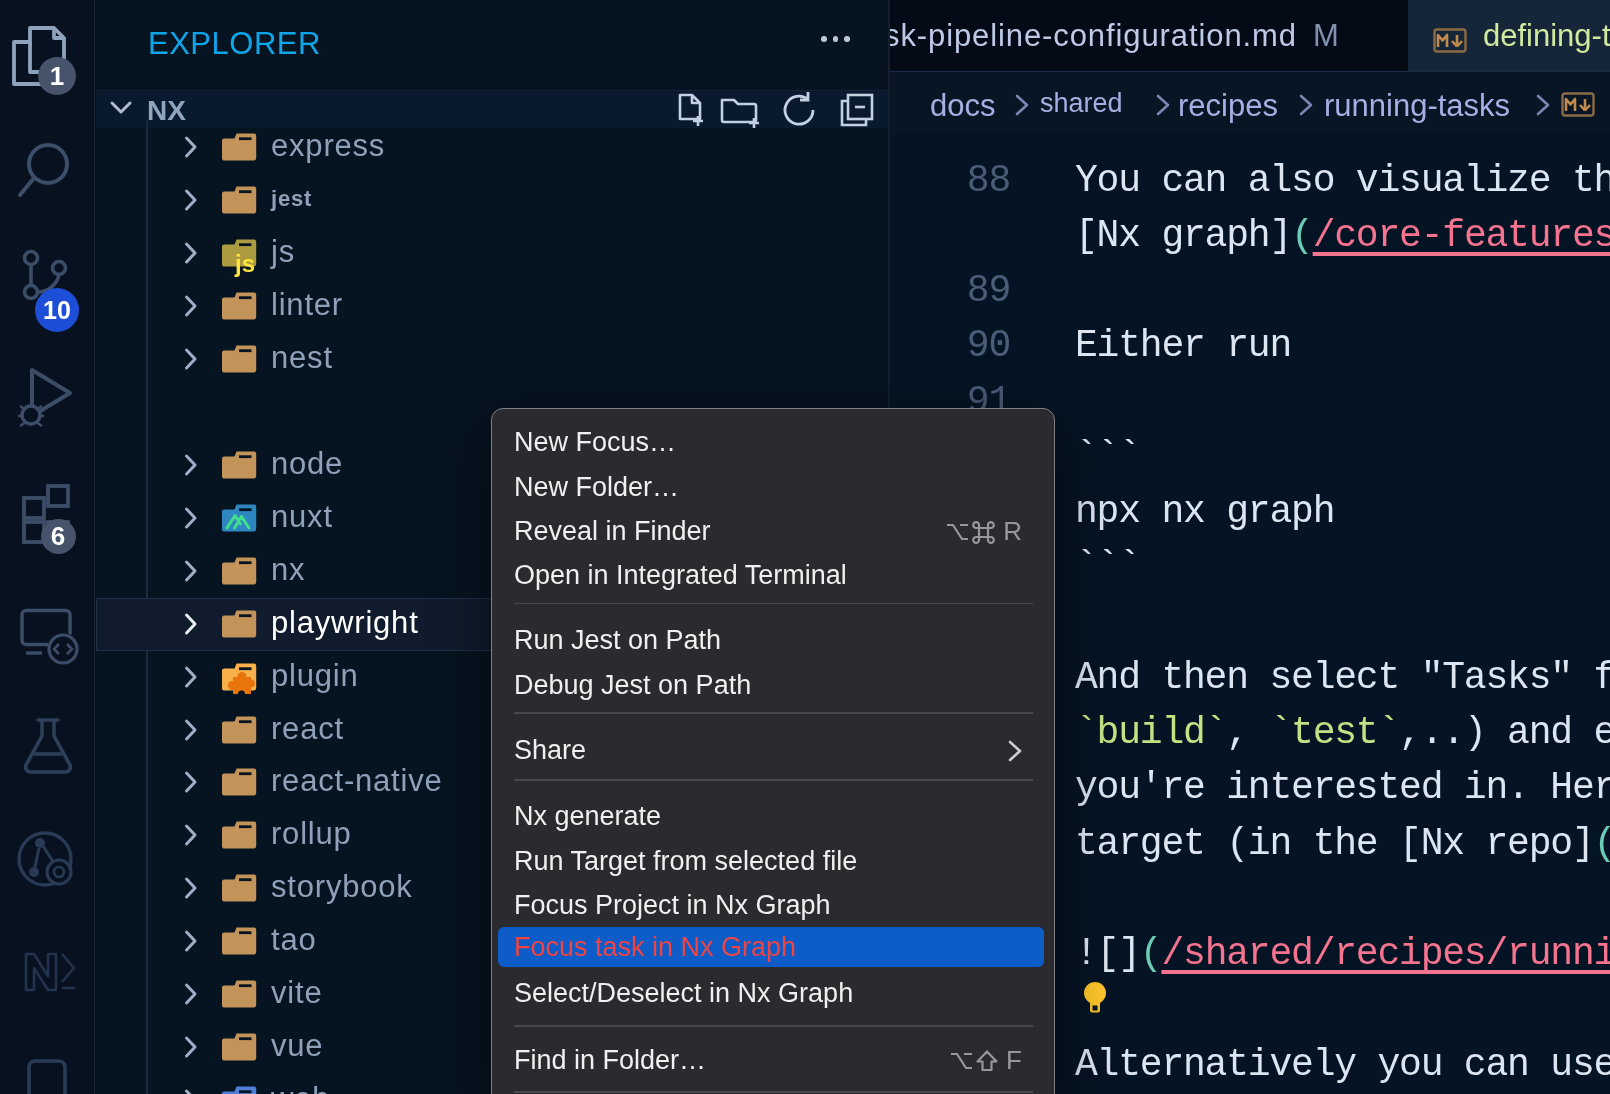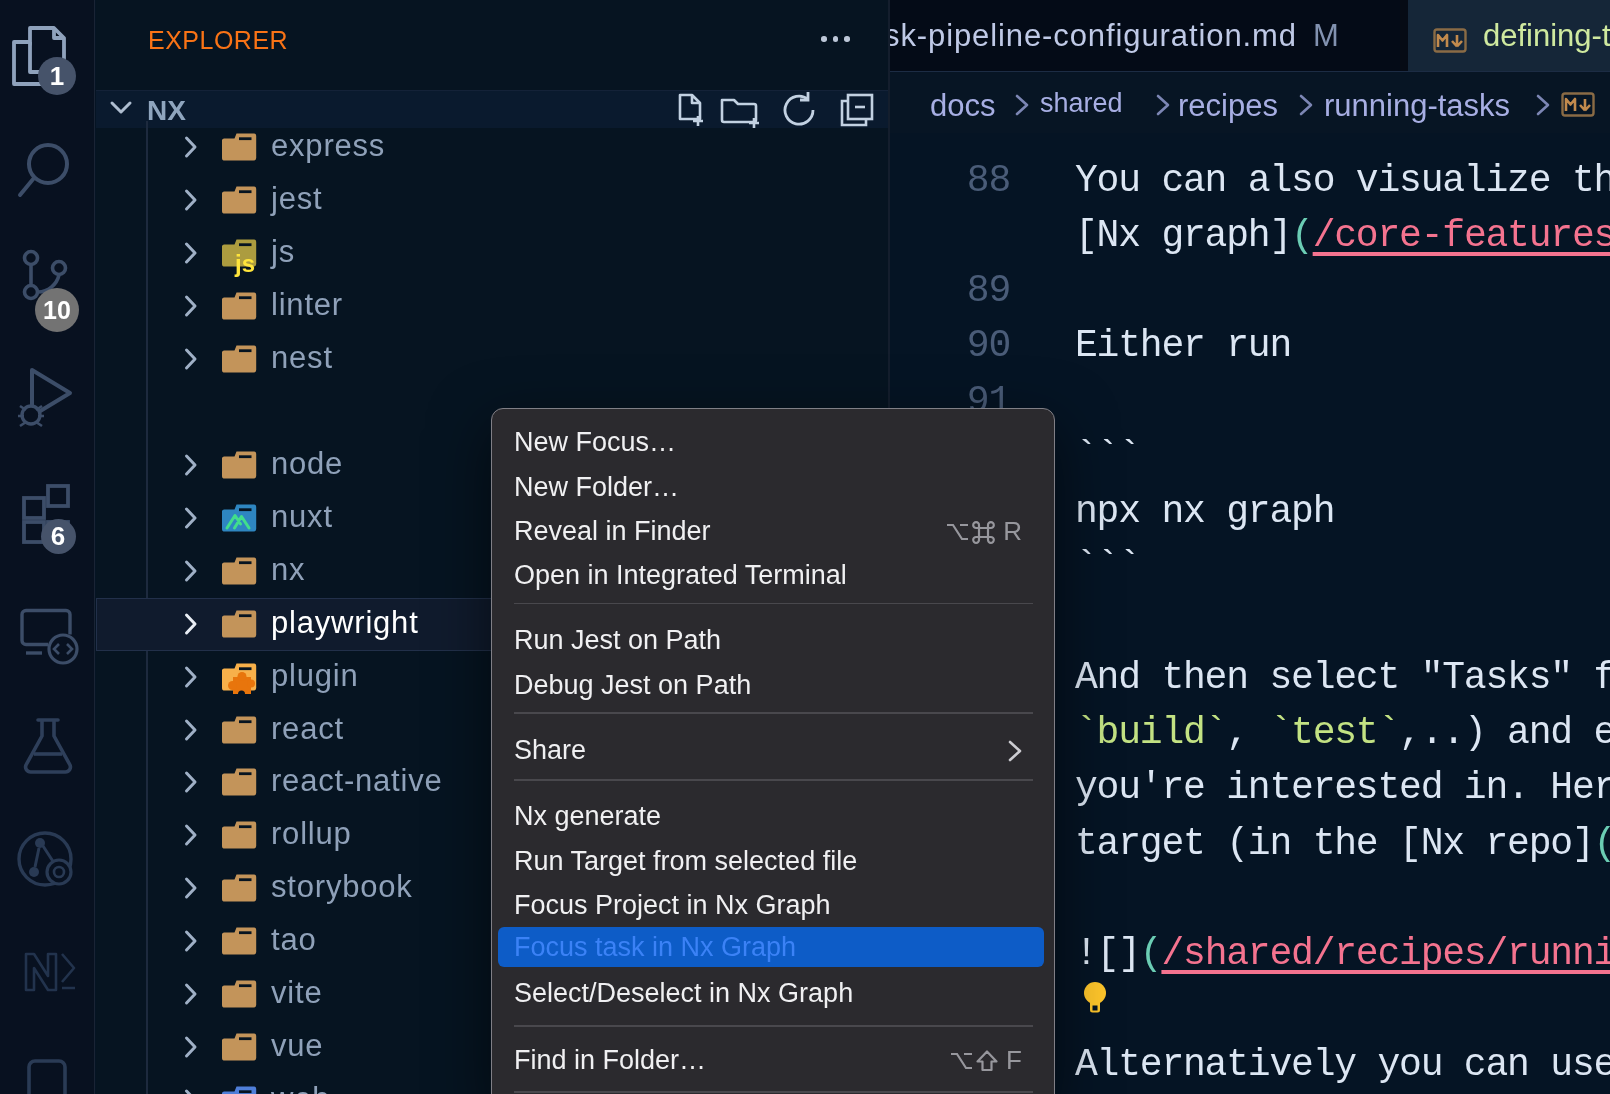--- a/index.html
+++ b/index.html
@@ -19,21 +19,21 @@
 <svg style="position:absolute;left:16px;top:138px" width="58" height="62" viewBox="0 0 58 62">
 <circle cx="32" cy="26" r="19" fill="none" stroke="#3C4D68" stroke-width="4"></circle>
 <path d="M18 40 L4 57" stroke="#3C4D68" stroke-width="4" stroke-linecap="round"></path>
 </svg>
 <svg style="position:absolute;left:16px;top:248px" width="60" height="64" viewBox="0 0 60 64">
 <circle cx="15" cy="10" r="6.5" fill="none" stroke="#3C4D68" stroke-width="3.6"></circle>
 <circle cx="43" cy="20" r="6.5" fill="none" stroke="#3C4D68" stroke-width="3.6"></circle>
 <circle cx="15" cy="44" r="6.5" fill="none" stroke="#3C4D68" stroke-width="3.6"></circle>
 <path d="M15 17 v20 M43 27 a22 22 0 0 1 -21 17" fill="none" stroke="#3C4D68" stroke-width="3.6"></path>
 </svg>
-<div style="position:absolute;left:35.0px;top:288.0px;width:44px;height:44px;border-radius:50%;background:#737373;color:#FFFFFF;font-size:25px;font-weight:bold;text-align:center;line-height:44px">10</div>
+<div style="position:absolute;left:35.0px;top:288.0px;width:44px;height:44px;border-radius:50%;background:#1d4ed8;color:#FFFFFF;font-size:25px;font-weight:bold;text-align:center;line-height:44px">10</div>
 <svg style="position:absolute;left:14px;top:362px" width="64" height="70" viewBox="0 0 64 70">
 <path d="M18 8 L56 31 L18 54 Z" fill="none" stroke="#3C4D68" stroke-width="4" stroke-linejoin="round"></path>
 <circle cx="17" cy="53" r="9" fill="#081120" stroke="#3C4D68" stroke-width="3.4"></circle>
 <path d="M6 44 l6 4 M28 44 l-6 4 M4 54 h6 M30 54 h-6 M6 64 l6 -4 M28 64 l-6 -4" stroke="#3C4D68" stroke-width="2.6"></path>
 </svg>
 <svg style="position:absolute;left:20px;top:482px" width="56" height="72" viewBox="0 0 56 72">
 <rect x="28" y="4" width="20" height="20" fill="none" stroke="#3C4D68" stroke-width="3.8"></rect>
 <rect x="4" y="16" width="20" height="20" fill="none" stroke="#3C4D68" stroke-width="3.8"></rect>
 <rect x="4" y="40" width="20" height="20" fill="none" stroke="#3C4D68" stroke-width="3.8"></rect>
 <rect x="28" y="40" width="20" height="20" fill="none" stroke="#3C4D68" stroke-width="3.8"></rect>
@@ -61,21 +61,21 @@
 <svg style="position:absolute;left:22px;top:946px" width="56" height="52" viewBox="0 0 56 52">
 <path d="M4 44 V8 h8 L26 30 V8 h8 v36 h-8 L12 22 v22 z" fill="none" stroke="#22334D" stroke-width="2.6" stroke-linejoin="round"></path>
 <path d="M40 8 l12 14 l-12 14 M40 42 h13" fill="none" stroke="#22334D" stroke-width="2.6" stroke-linejoin="round"></path>
 </svg>
 <svg style="position:absolute;left:26px;top:1058px" width="44" height="42" viewBox="0 0 44 42">
 <rect x="3" y="3" width="36" height="46" rx="6" fill="none" stroke="#2A3B55" stroke-width="3.6"></rect>
 </svg>
 </div>
 
 <div style="position:absolute;left:96px;top:0;width:794px;height:1094px;background:#061421;overflow:hidden">
-  <div style="position:absolute;left:52px;top:26px;font-size:25px;letter-spacing:0.5px;color:#f97316">EXPLORER</div>
+  <div style="position:absolute;left:52px;top:26px;font-size:31px;letter-spacing:0.5px;color:#0ea5e9">EXPLORER</div>
   <div style="position:absolute;left:725px;top:30px;width:60px;height:20px">
     <div style="position:absolute;left:0;top:6px;width:5.5px;height:5.5px;border-radius:50%;background:#BCC7D8"></div>
     <div style="position:absolute;left:11.5px;top:6px;width:5.5px;height:5.5px;border-radius:50%;background:#BCC7D8"></div>
     <div style="position:absolute;left:23px;top:6px;width:5.5px;height:5.5px;border-radius:50%;background:#BCC7D8"></div>
   </div>
   <div style="position:absolute;left:0;top:90px;width:794px;height:38px;background:#0A1A2E;border-top:1px solid #142238"></div>
   <svg style="position:absolute;left:13px;top:99px" width="24" height="18" viewBox="0 0 24 18">
       <path d="M3 4 L12 13 L21 4" stroke="#AEBDD0" stroke-width="3" fill="none" stroke-linecap="round" stroke-linejoin="round"></path>
     </svg>
   <div style="position:absolute;left:51px;top:95px;font-size:28px;font-weight:bold;color:#8FA5BE">NX</div>
@@ -114,21 +114,21 @@
 <div style="position:absolute;left:0px;top:173.9px;width:795px;height:53.0px;">
 <svg style="position:absolute;left:88px;top:14px" width="14" height="24" viewBox="0 0 14 24">
           <path d="M2.5 3 L11 12 L2.5 21" stroke="#9FB0C6" stroke-width="3" fill="none" stroke-linecap="round" stroke-linejoin="round"></path>
         </svg>
 <div style="position:absolute;left:126px;top:12px">
           <svg width="35" height="28" viewBox="0 0 35 28" style="display:block;overflow:visible">
 <path fill="#C3945A" d="M14.5 0.5 h17.5 a2.2 2.2 0 0 1 2.2 2.2 V25 a2.6 2.6 0 0 1 -2.6 2.6 H2.6 A2.6 2.6 0 0 1 0 25 V7.6 a2.2 2.2 0 0 1 2.2 -2.2 h10.3 z"></path>
 <rect x="17" y="4.3" width="12.5" height="2.8" fill="#061421"></rect>
           </svg>
         </div>
-<div style="position:absolute;left:175px;top:-2px;height:53.0px;line-height:53.0px;font-size:31px;letter-spacing:0.8px;font-weight:400;color:#8FA1B9;white-space:nowrap">jest</div>
+<div style="position:absolute;left:175px;top:-2px;height:53.0px;line-height:53.0px;font-size:22px;letter-spacing:0.8px;font-weight:700;color:#8FA1B9;white-space:nowrap">jest</div>
 </div>
 <div style="position:absolute;left:0px;top:226.9px;width:795px;height:53.0px;">
 <svg style="position:absolute;left:88px;top:14px" width="14" height="24" viewBox="0 0 14 24">
           <path d="M2.5 3 L11 12 L2.5 21" stroke="#9FB0C6" stroke-width="3" fill="none" stroke-linecap="round" stroke-linejoin="round"></path>
         </svg>
 <div style="position:absolute;left:126px;top:12px">
           <svg width="35" height="28" viewBox="0 0 35 28" style="display:block;overflow:visible">
 <path fill="#AC9C3F" d="M14.5 0.5 h17.5 a2.2 2.2 0 0 1 2.2 2.2 V25 a2.6 2.6 0 0 1 -2.6 2.6 H2.6 A2.6 2.6 0 0 1 0 25 V7.6 a2.2 2.2 0 0 1 2.2 -2.2 h10.3 z"></path>
 <rect x="17" y="4.3" width="12.5" height="2.8" fill="#061421"></rect>
             <text x="13" y="33" font-family="Liberation Sans, sans-serif" font-weight="bold" font-size="24" fill="#FFE53B">js</text>
@@ -404,21 +404,21 @@
 <div style="position:absolute;left:22px;top:303.0px;width:519px;height:1.5px;background:#49484D"></div>
 <div style="position:absolute;left:22px;top:318.5px;height:44px;line-height:44px;font-size:27px;color:#F0F0F2;white-space:nowrap">Share</div>
 <svg style="position:absolute;right:31px;top:330px" width="16" height="24" viewBox="0 0 16 24">
       <path d="M3 3 L13 12 L3 21" stroke="#CCCCD1" stroke-width="2.6" fill="none" stroke-linecap="round" stroke-linejoin="round"></path>
     </svg>
 <div style="position:absolute;left:22px;top:370.0px;width:519px;height:1.5px;background:#49484D"></div>
 <div style="position:absolute;left:22px;top:385.0px;height:44px;line-height:44px;font-size:27px;color:#F0F0F2;white-space:nowrap">Nx generate</div>
 <div style="position:absolute;left:22px;top:429.5px;height:44px;line-height:44px;font-size:27px;color:#F0F0F2;white-space:nowrap">Run Target from selected file</div>
 <div style="position:absolute;left:22px;top:473.5px;height:44px;line-height:44px;font-size:27px;color:#F0F0F2;white-space:nowrap">Focus Project in Nx Graph</div>
 <div style="position:absolute;left:6px;top:518.0px;width:546px;height:40px;background:#0D5CC7;border-radius:6px"></div>
-<div style="position:absolute;left:22px;top:516.0px;height:44px;line-height:44px;font-size:27px;color:#3b82f6;white-space:nowrap">Focus task in Nx Graph</div>
+<div style="position:absolute;left:22px;top:516.0px;height:44px;line-height:44px;font-size:27px;color:#ef4444;white-space:nowrap">Focus task in Nx Graph</div>
 <div style="position:absolute;left:22px;top:561.5px;height:44px;line-height:44px;font-size:27px;color:#F0F0F2;white-space:nowrap">Select/Deselect in Nx Graph</div>
 <div style="position:absolute;left:22px;top:616.0px;width:519px;height:1.5px;background:#49484D"></div>
 <div style="position:absolute;left:22px;top:628.5px;height:44px;line-height:44px;font-size:27px;color:#F0F0F2;white-space:nowrap">Find in Folder…</div>
 <div style="position:absolute;right:32px;top:628.5px;height:44px;line-height:44px;font-size:26px;color:#97979D"><svg width="24" height="24" viewBox="0 0 24 24" style="vertical-align:-4px">
         <path d="M2 5 h6 l9 14 h6 M15 5 h8" stroke="#97979D" stroke-width="2.2" fill="none"></path>
       </svg> <svg width="24" height="24" viewBox="0 0 24 24" style="vertical-align:-4px">
         <path d="M12 2.5 L21.5 12.5 H16.5 V21 H7.5 V12.5 H2.5 Z" stroke="#97979D" stroke-width="2.2" fill="none" stroke-linejoin="round"></path>
       </svg>&nbsp;F</div>
 <div style="position:absolute;left:22px;top:682.0px;width:519px;height:1.5px;background:#49484D"></div>
 </div>

